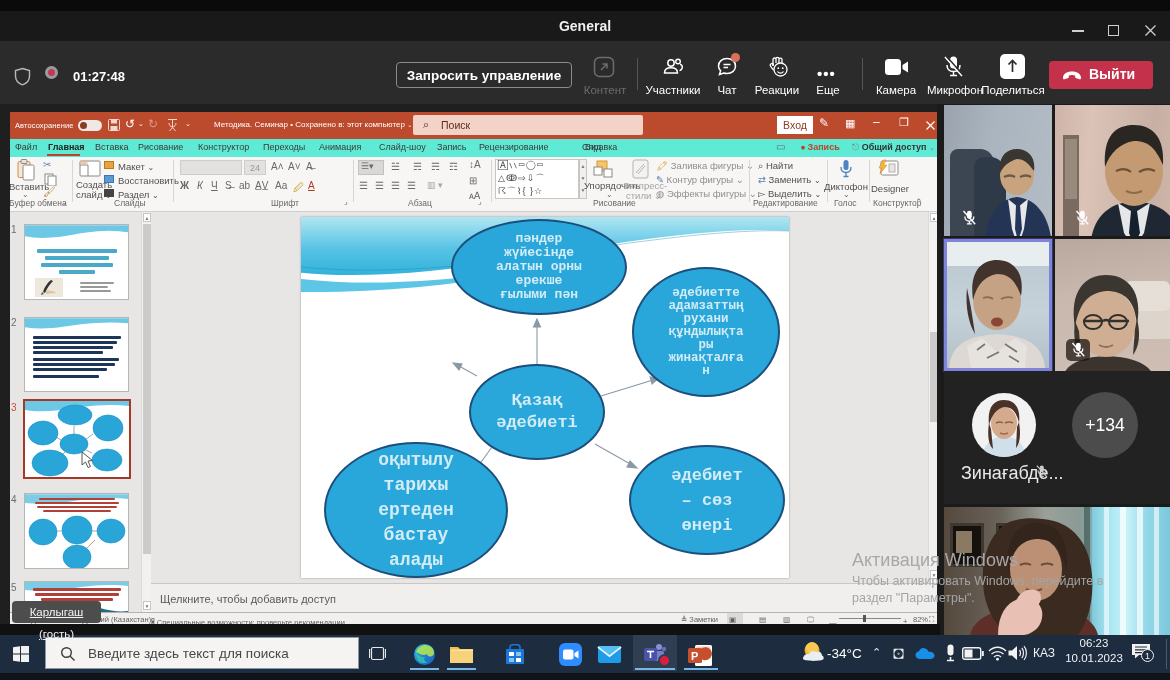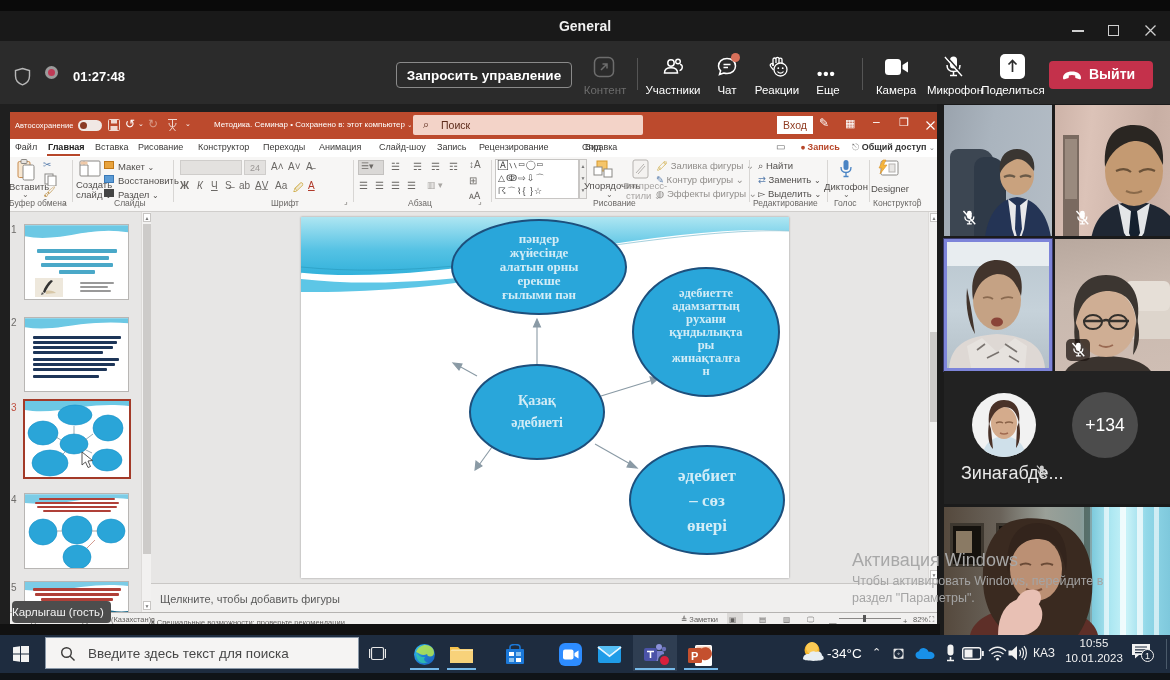--- a/index.html
+++ b/index.html
@@ -120,21 +120,21 @@
     </div>
     <div class="abs" style="left:776px;top:4px;width:36px;height:18px;background:#fff;color:#903c22;font-size:10.5px;text-align:center;line-height:18px;">Вход</div>
     <div class="abs" style="left:818px;top:4px;font-size:12px;">✎</div>
     <div class="abs" style="left:844px;top:5px;font-size:11px;">▦</div>
     <div class="abs" style="left:872px;top:3px;font-size:12px;">–</div>
     <div class="abs" style="left:898px;top:4px;font-size:11px;">❐</div>
     <svg class="abs" style="left:925px;top:9px;" width="9" height="9" viewBox="0 0 9 9">
         <path d="M0.5,0.5 L8.5,8.5 M8.5,0.5 L0.5,8.5" stroke="#ffffff" stroke-width="1.1"></path>
       </svg>
   </div>
-  <div class="abs" id="ppt-tabs" style="left:1px;top:35px;width:936px;height:18px;background:#ffffff;color:#3b3a39;font-size:9px;">
+  <div class="abs" id="ppt-tabs" style="left:1px;top:35px;width:936px;height:18px;background:#5eead4;color:#3b3a39;font-size:9px;">
     <div class="abs" style="left:14px;top:3px;">Файл</div>
     <div class="abs" style="left:47px;top:3px;font-weight:bold;color:#222;">Главная</div>
     <div class="abs" style="left:46px;top:15px;width:33px;height:2px;background:#b7472a;"></div>
     <div class="abs" style="left:94px;top:3px;">Вставка</div>
     <div class="abs" style="left:137px;top:3px;">Рисование</div>
     <div class="abs" style="left:197px;top:3px;">Конструктор</div>
     <div class="abs" style="left:262px;top:3px;">Переходы</div>
     <div class="abs" style="left:318px;top:3px;">Анимация</div>
     <div class="abs" style="left:378px;top:3px;">Слайд-шоу</div>
     <div class="abs" style="left:436px;top:3px;">Запись</div>
@@ -384,21 +384,21 @@
           </linearGradient>
         </defs>
         <path d="M0,0 H488 V16 C430,12 350,22 270,36 C180,52 80,66 0,58 Z" fill="url(#wv)"></path>
         <path d="M0,58 C80,66 180,52 270,36 C350,22 430,12 488,16" fill="none" stroke="#ffffff" stroke-width="4.5"></path>
         <path d="M0,66 C90,72 200,58 290,42 C370,28 435,20 488,24" fill="none" stroke="#ffffff" stroke-width="2" opacity="0.85"></path>
         <path d="M0,62 C70,70 150,64 235,51 C170,67 85,76 0,75 Z" fill="#35b8e0" opacity="0.8"></path>
         <path d="M0,50 C100,60 210,44 300,30 C370,20 440,12 488,14" fill="none" stroke="#1d8aaa" stroke-width="0.8" opacity="0.5"></path>
       </svg>
       <style>
         .el { position:absolute; background:#29a6da; border:2.5px solid #1d4f7c; border-radius:50%; color:#d2ecf6;
-              font-family:Liberation Serif, serif; font-weight:bold; text-align:center; display:flex; align-items:center; justify-content:center; }
+              font-family:Liberation Mono, monospace; font-weight:bold; text-align:center; display:flex; align-items:center; justify-content:center; }
         .el div { width:100%; }
       </style>
       <svg class="abs" style="left:0;top:0;" width="488" height="361" viewBox="0 0 488 361">
         <g stroke="#8a9aa5" stroke-width="1.1" fill="#8a9aa5">
           <line x1="236" y1="150" x2="236" y2="108"></line>
             <path d="M236,102 L232.5,110 L239.5,110 Z"></path>
           <line x1="300" y1="179" x2="352" y2="163"></line>
             <path d="M358,161 L349,160 L351,167 Z"></path>
           <line x1="176" y1="159" x2="158" y2="149"></line>
             <path d="M152,146 L158,153 L161,147 Z"></path>
@@ -407,36 +407,39 @@
           <line x1="294" y1="227" x2="331" y2="248"></line>
             <path d="M336,251 L329,244 L326,250 Z"></path>
         </g>
       </svg>
       <div class="el" style="left:150px;top:2px;width:176px;height:96px;font-size:13px;line-height:14px;">
           <div>пәндер<br>жүйесінде<br>алатын орны<br>ерекше<br>ғылыми пән</div>
         </div>
       <div class="el" style="left:331px;top:50px;width:148px;height:130px;font-size:12.5px;line-height:13px;">
           <div>әдебиетте<br>адамзаттың<br>рухани<br>құндылықта<br>ры<br>жинақталға<br>н</div>
         </div>
-      <div class="el" style="left:168px;top:147px;width:136px;height:96px;font-size:14px;line-height:22px;">
+      <div class="el" style="left:168px;top:147px;width:136px;height:96px;font-size:17px;line-height:22px;">
           <div>Қазақ<br>әдебиеті</div>
+        </div>
+      <div class="el" style="left:23px;top:225px;width:184px;height:136px;font-size:18px;line-height:25px;">
+          <div>оқытылу<br>тарихы<br>ертеден<br>бастау<br>алады</div>
         </div>
       <div class="el" style="left:328px;top:228px;width:156px;height:110px;font-size:17px;line-height:25px;">
           <div>әдебиет<br>– сөз<br>өнері</div>
         </div>
     </div>
 
     <div class="abs" style="left:927px;top:0;width:10px;height:371px;background:#f2f1f0;border-left:1px solid #dddbd9;">
       <div class="abs" style="left:1px;top:1px;width:8px;height:9px;background:#fff;border:1px solid #c8c6c4;font-size:5px;color:#777;text-align:center;line-height:8px;">▲</div>
       <div class="abs" style="left:1px;top:120px;width:8px;height:90px;background:#cdcbc9;"></div>
       <div class="abs" style="left:1px;top:358px;width:8px;height:9px;background:#fff;border:1px solid #c8c6c4;font-size:5px;color:#777;text-align:center;line-height:8px;">▼</div>
     </div>
 
     <div class="abs" style="left:150px;top:371px;width:787px;height:29px;background:#f0efee;border-top:1px solid #c9c7c5;">
-      <div class="abs" style="left:9px;top:9px;color:#595959;font-size:11px;">Щелкните, чтобы добавить фигуры</div>
+      <div class="abs" style="left:9px;top:9px;color:#595959;font-size:11px;">Щелкните, чтобы добавить доступ</div>
     </div>
 
     <div class="abs" style="left:140px;top:0;width:10px;height:400px;background:#f2f1f0;border-left:1px solid #dddbd9;">
       <div class="abs" style="left:1px;top:1px;width:8px;height:9px;background:#fff;border:1px solid #c8c6c4;font-size:5px;color:#777;text-align:center;line-height:8px;">▲</div>
       <div class="abs" style="left:1px;top:12px;width:8px;height:330px;background:#cdcbc9;"></div>
       <div class="abs" style="left:1px;top:389px;width:8px;height:9px;background:#fff;border:1px solid #c8c6c4;font-size:5px;color:#777;text-align:center;line-height:8px;">▼</div>
     </div>
 
     <div class="abs" style="left:0;top:400px;width:936px;height:12px;background:#f1f0ef;border-top:1px solid #b5b3b1;font-size:7.5px;color:#605e5c;">
       <div class="abs" style="left:12px;top:2px;">Слайд 3 из 34</div>
@@ -695,31 +698,31 @@
     </svg>
   <svg class="abs" style="left:73px;top:10px;" width="19" height="16" viewBox="0 0 19 16">
       <path d="M0.5,5.5 H4 L9,1 V15 L4,10.5 H0.5 Z" fill="#f2f2f2"></path>
       <g fill="none" stroke="#f2f2f2" stroke-width="1.2">
         <path d="M11.5,5 C12.8,6.5 12.8,9.5 11.5,11"></path>
         <path d="M13.8,3 C16,5.5 16,10.5 13.8,13"></path>
         <path d="M16,1.2 C19.2,4.5 19.2,11.5 16,14.8"></path>
       </g>
     </svg>
   <div class="abs" style="left:98px;top:11px;color:#f2f2f2;font-size:12px;">КАЗ</div>
-  <div class="abs" style="left:128px;top:2px;width:62px;text-align:center;color:#f2f2f2;font-size:11.5px;">10:55</div>
+  <div class="abs" style="left:128px;top:2px;width:62px;text-align:center;color:#f2f2f2;font-size:11.5px;">06:23</div>
   <div class="abs" style="left:128px;top:17px;width:62px;text-align:center;color:#f2f2f2;font-size:11.5px;">10.01.2023</div>
   <svg class="abs" style="left:196px;top:8px;" width="22" height="19" viewBox="0 0 22 19">
       <path d="M1,1 H19 V12 H8 L4,15.5 V12 H1 Z" fill="#f2f2f2"></path>
       <path d="M4,4 H16 M4,6.8 H16 M4,9.6 H11" stroke="#1e2c3f" stroke-width="1.2"></path>
     </svg>
   <div class="abs" style="left:206px;top:14px;width:13px;height:13px;border-radius:50%;border:1.5px solid #f2f2f2;background:#1e2c3f;color:#f2f2f2;font-size:9px;text-align:center;line-height:13px;">1</div>
   <div class="abs" style="left:231px;top:4px;width:1px;height:30px;background:#4a5a6a;"></div>
 </div>
 
-<div class="abs" style="left:12px;top:601px;width:99px;height:22px;background:#4d4d4d;border-radius:4px;color:#f2f2f2;font-size:11.5px;line-height:22px;z-index:40;">Карлыгаш (гость)</div>
+<div class="abs" style="left:12px;top:601px;width:89px;height:22px;background:#4d4d4d;border-radius:4px;color:#f2f2f2;font-size:11.5px;text-align:center;line-height:22px;z-index:40;text-decoration:underline;">Карлыгаш (гость)</div>
 
 <svg class="abs" style="left:81px;top:451px;z-index:45;" width="13" height="18" viewBox="0 0 13 18">
     <path d="M1,1 L1,14 L4.5,11 L7,16.5 L9.5,15.5 L7,10 L11.5,9.5 Z" fill="#fff" stroke="#444" stroke-width="0.9"></path>
   </svg>
 
 <div class="abs" style="left:852px;top:550px;width:320px;color:#a8a8a8;font-size:18px;z-index:50;">Активация Windows</div>
 <div class="abs" style="left:852px;top:574px;width:310px;color:#a4a4a4;font-size:12.5px;z-index:50;">Чтобы активировать Windows, перейдите в</div>
 <div class="abs" style="left:852px;top:591px;width:310px;color:#a4a4a4;font-size:12.5px;z-index:50;">раздел "Параметры".</div>
 
 </body></html>

